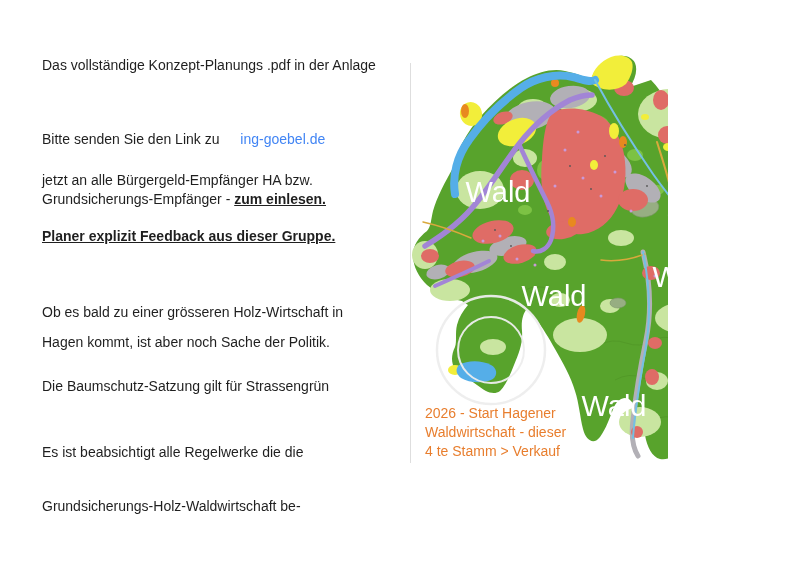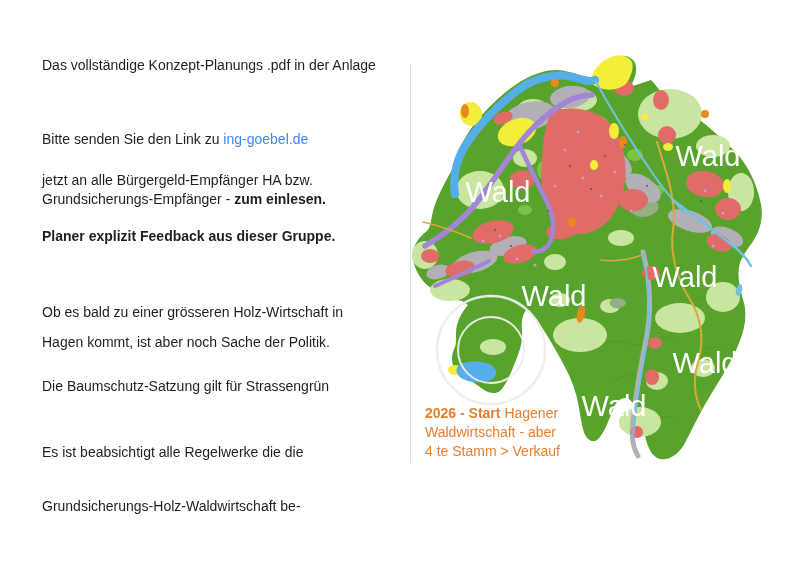--- a/index.html
+++ b/index.html
@@ -1,30 +1,30 @@
 <!DOCTYPE html>
 <html><head>
 <meta charset="utf-8">
 <style>
   html,body{margin:0;padding:0;background:#ffffff;}
-  #page{position:relative;width:800px;height:565px;background:#ffffff;overflow:hidden;
+  #page{position:relative;width:668px;height:565px;background:#ffffff;overflow:hidden;
         font-family:"Liberation Sans", sans-serif;}
   
   .tl{position:absolute;left:42px;font-size:14px;color:#1f1f1f;white-space:nowrap;line-height:1.25;}
-  .tl b{font-weight:bold;}
-  .lnk{color:#4285f4;text-decoration:none;cursor:pointer;}
+  .tl b{font-weight:bold;text-decoration:underline;}
+  .lnk{color:#4285f4;text-decoration:none;cursor:pointer;margin-left:17px;}
   
   #divider{position:absolute;left:410px;top:63px;width:1px;height:400px;background:#dedede;}
   
   #map-wrap{position:absolute;left:405px;top:50px;width:365px;height:415px;}
   #map-wrap svg{display:block;}
   .wald{font-family:"Liberation Sans", sans-serif;font-size:29px;fill:#ffffff;}
   
   #caption{position:absolute;left:425px;top:404px;font-size:14px;line-height:19px;color:#e87e2e;white-space:nowrap;}
-  #caption b{font-weight:bold;margin-top:36px;}
+  #caption b{font-weight:normal;margin-top:36px;}
 </style>
 </head>
 <body>
 
 <div id="page">
 
   <div class="tl" style="top:57px">Das vollständige Konzept-Planungs .pdf in der Anlage</div>
 
   <div class="tl" style="top:131px"><span>Bitte senden Sie den Link zu</span> <a class="lnk">ing-goebel.de</a></div>
 
@@ -216,17 +216,17 @@
         <text class="wald" x="149" y="256">Wald</text>
         <text class="wald" x="280" y="237">Wald</text>
         <text class="wald" x="300" y="323">Wald</text>
         <text class="wald" x="209" y="366">Wald</text>
       </g>
     </svg>
   </div>
 
   <div id="caption">
     <div><b>2026 - Start</b> <span>Hagener</span></div>
-    <div>Waldwirtschaft - aber</div>
+    <div>Waldwirtschaft - dieser</div>
     <div>4 te Stamm &gt; Verkauf</div>
   </div>
 
 </div>
 
 </body></html>

